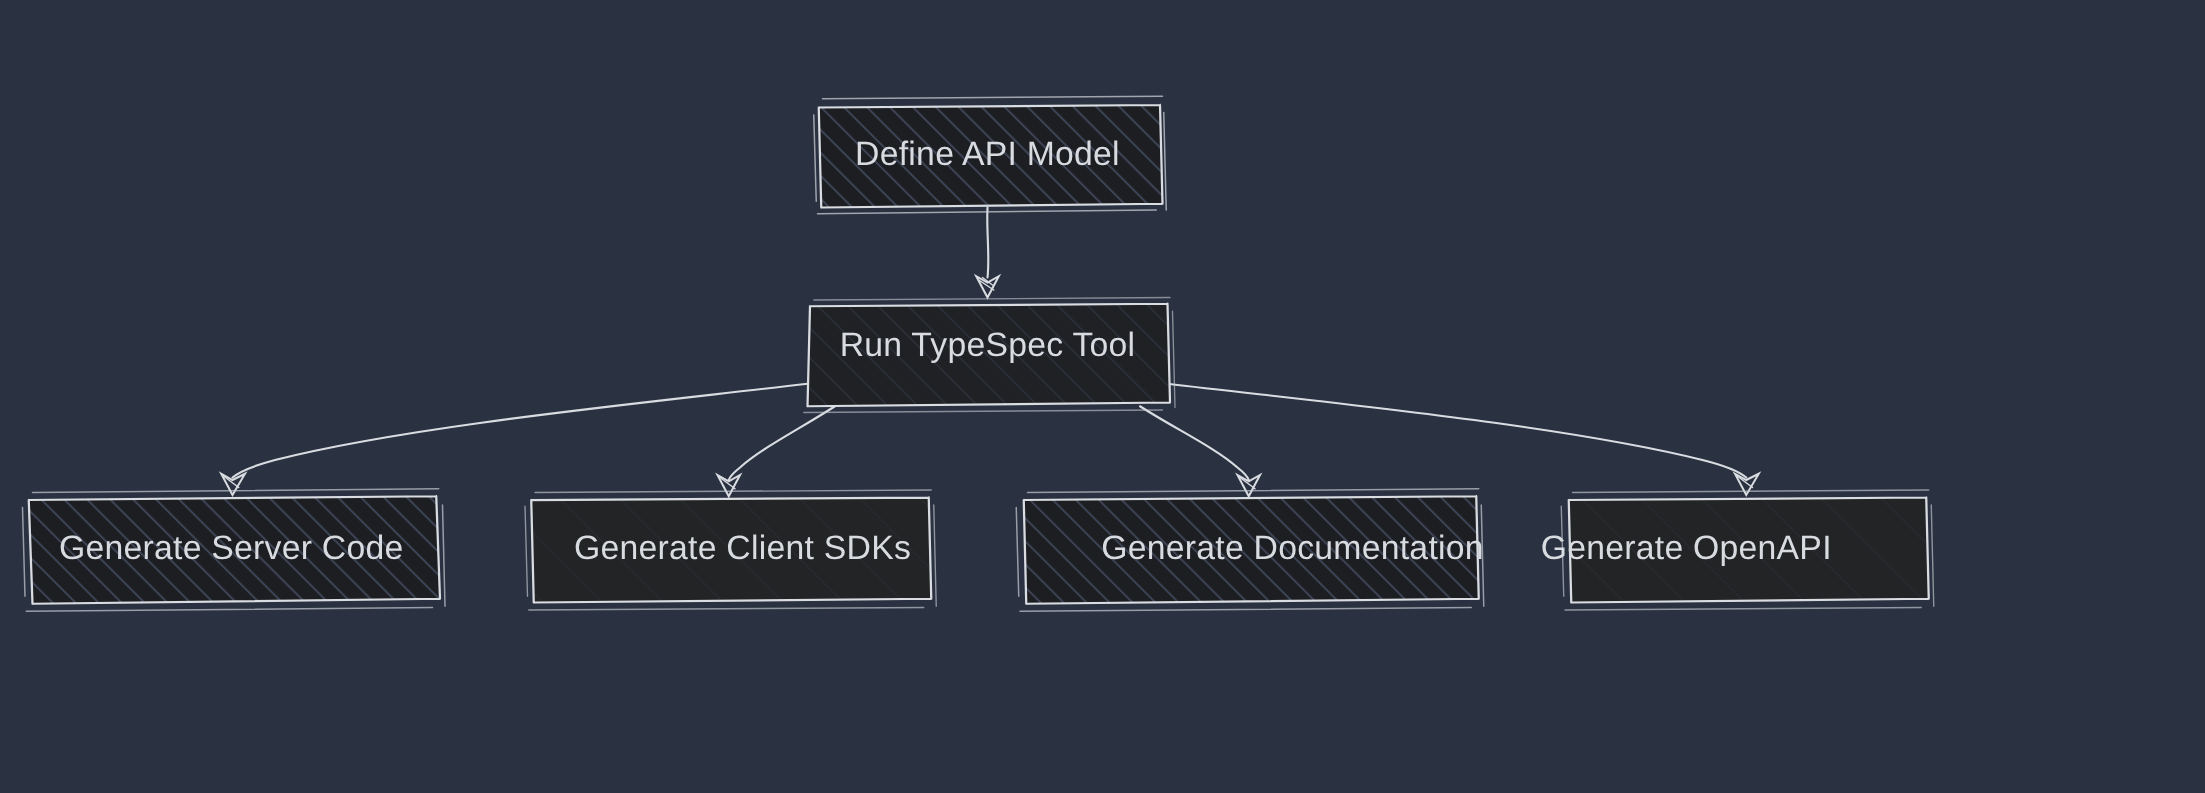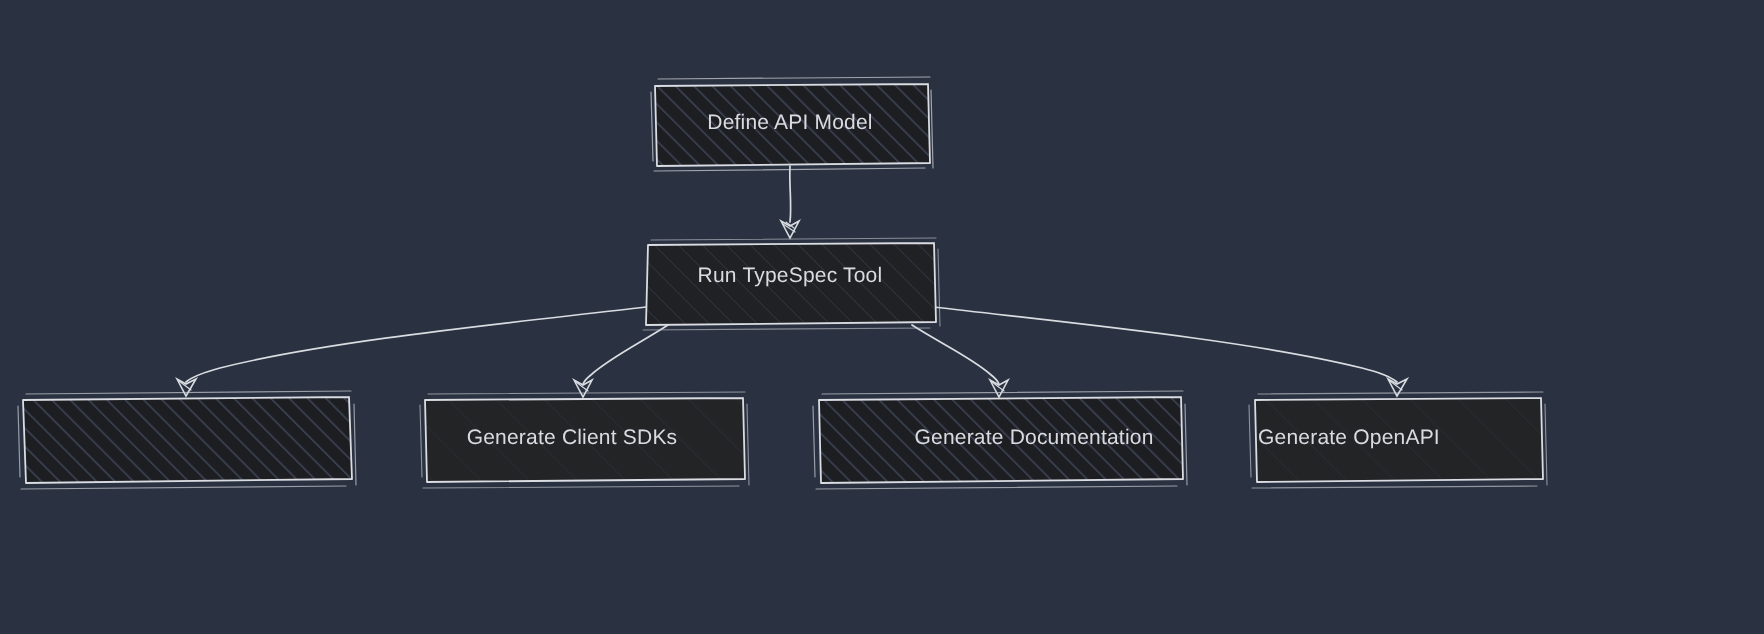--- a/index.html
+++ b/index.html
@@ -24,21 +24,21 @@
     height: 634px;
     display: block;
   }
   .node-label {
     position: absolute;
     display: flex;
     align-items: center;
     justify-content: center;
     color: #d8dbe0;
     font-family: "Liberation Sans", sans-serif;
-    font-size: 21px;
+    font-size: 27px;
     font-weight: 400;
     letter-spacing: 0.2px;
     white-space: nowrap;
     pointer-events: none;
     text-rendering: geometricPrecision;
   }
 </style>
 </head>
 <body>
 
@@ -128,20 +128,21 @@
       <path d="M 1255 400 L 1541 398 L 1543 479 L 1257 482 Z" fill="url(#hatch-trace)"></path>
       <path d="M 1255 400 L 1541 398 M 1541 398 L 1543 479 M 1543 479 L 1257 482 M 1257 482 L 1255 400" fill="none" stroke="#d9dce1" stroke-width="1.8" stroke-linecap="round"></path>
       <path d="M 1258 394 L 1543 392 M 1545 404 L 1547 485 M 1537 486 L 1252 488 M 1249 405 L 1251 477" fill="none" stroke="#c8ccd3" stroke-width="1.1" stroke-linecap="round" opacity="0.65"></path>
     </g>
   </svg>
 
   <div class="node-label" style="left:652px; top:82px; width:276px; height:82px;">Define API Model</div>
 
   <div class="node-label" style="left:645px; top:241px; width:290px; height:70px;">Run TypeSpec Tool</div>
 
+  <div class="node-label" style="left:20px; top:396px; width:330px; height:84px;">Generate Server Code</div>
 
-  <div class="node-label" style="left:396px; top:396px; width:352px; height:84px;">Generate Client SDKs</div>
+  <div class="node-label" style="left:418px; top:396px; width:352px; height:84px;">Generate Client SDKs</div>
 
   <div class="node-label" style="left:816px; top:396px; width:436px; height:84px;">Generate Documentation</div>
 
   <div class="node-label" style="left:1204px; top:396px; width:290px; height:84px;">Generate OpenAPI</div>
 
 </div>
 
 </body></html>

